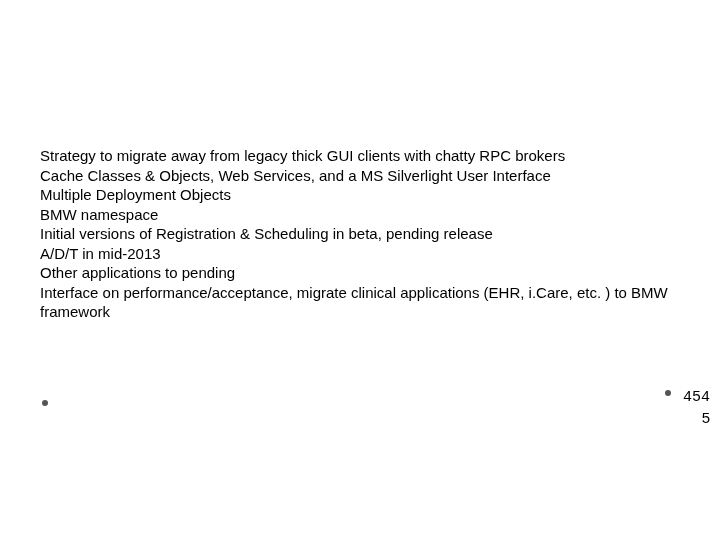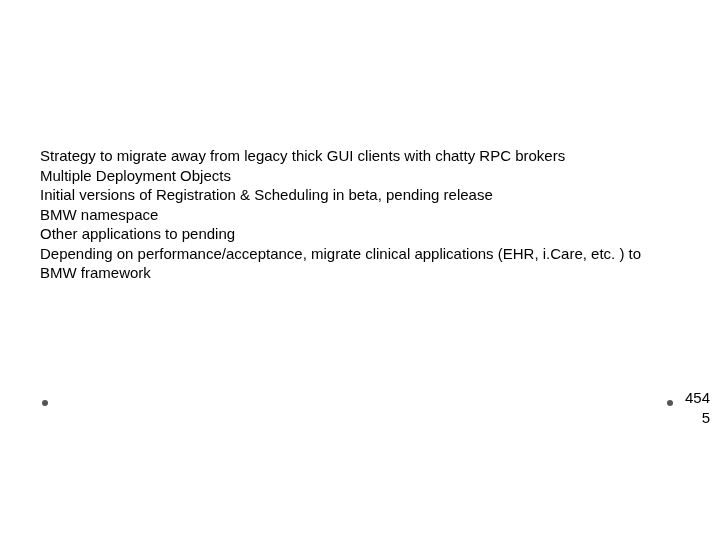--- a/index.html
+++ b/index.html
@@ -1,36 +1,38 @@
 <!DOCTYPE html>
 <html><head>
 <meta charset="utf-8">
 <style>
   * { margin: 0; padding: 0; box-sizing: border-box; }
   html, body { width: 720px; height: 540px; background: #fff; font-family: Arial, Helvetica, sans-serif; color: #000; }
   .slide { position: relative; width: 720px; height: 428px; }
   .content { position: absolute; left: 40px; top: 146px; right: 40px; }
   .line { font-size: 15px; line-height: 1.3; font-weight: 400; }
   .footer-left { position: absolute; left: 42px; bottom: 22px; display: flex; align-items: center; gap: 6px; }
-  .footer-right { position: absolute; right: 10px; bottom: 22px; display: flex; align-items: flex-end; gap: 12px; }
+  .footer-right { position: absolute; right: 10px; bottom: 22px; display: flex; align-items: flex-start; gap: 12px; font-family: Liberation Mono, monospace; }
   .bullet { display: inline-block; width: 6px; height: 6px; background: #555; border-radius: 50%; margin-top: 1px; }
   .footnum { font-size: 15px; font-weight: 400; }
   .corner-num { position: absolute; right: 10px; bottom: 2px; font-size: 15px; font-weight: 400; }
 </style>
 </head>
 <body>
 
 <div class="slide">
   <div class="content">
     <div class="line">Strategy to migrate away from legacy thick GUI clients with chatty RPC brokers</div>
+    <div class="line">Cache Classes &amp; Objects, Web Services, and a MS Silverlight User Interface</div>
     <div class="line">Multiple Deployment Objects</div>
+    <div class="line">BMW namespace</div>
     <div class="line">Initial versions of Registration &amp; Scheduling in beta, pending release</div>
-    <div class="line">BMW namespace</div>
+    <div class="line">A/D/T in mid-2013</div>
     <div class="line">Other applications to pending</div>
-    <div class="line">Depending on performance/acceptance, migrate clinical applications (EHR, i.Care, etc. ) to BMW framework</div>
+    <div class="line">Interface on performance/acceptance, migrate clinical applications (EHR, i.Care, etc. ) to BMW framework</div>
   </div>
 
   <div class="footer-left">
     <span class="bullet"></span>
   </div>
 
   <div class="footer-right">
     <span class="bullet"></span>
     <span class="footnum">454</span>
   </div>

